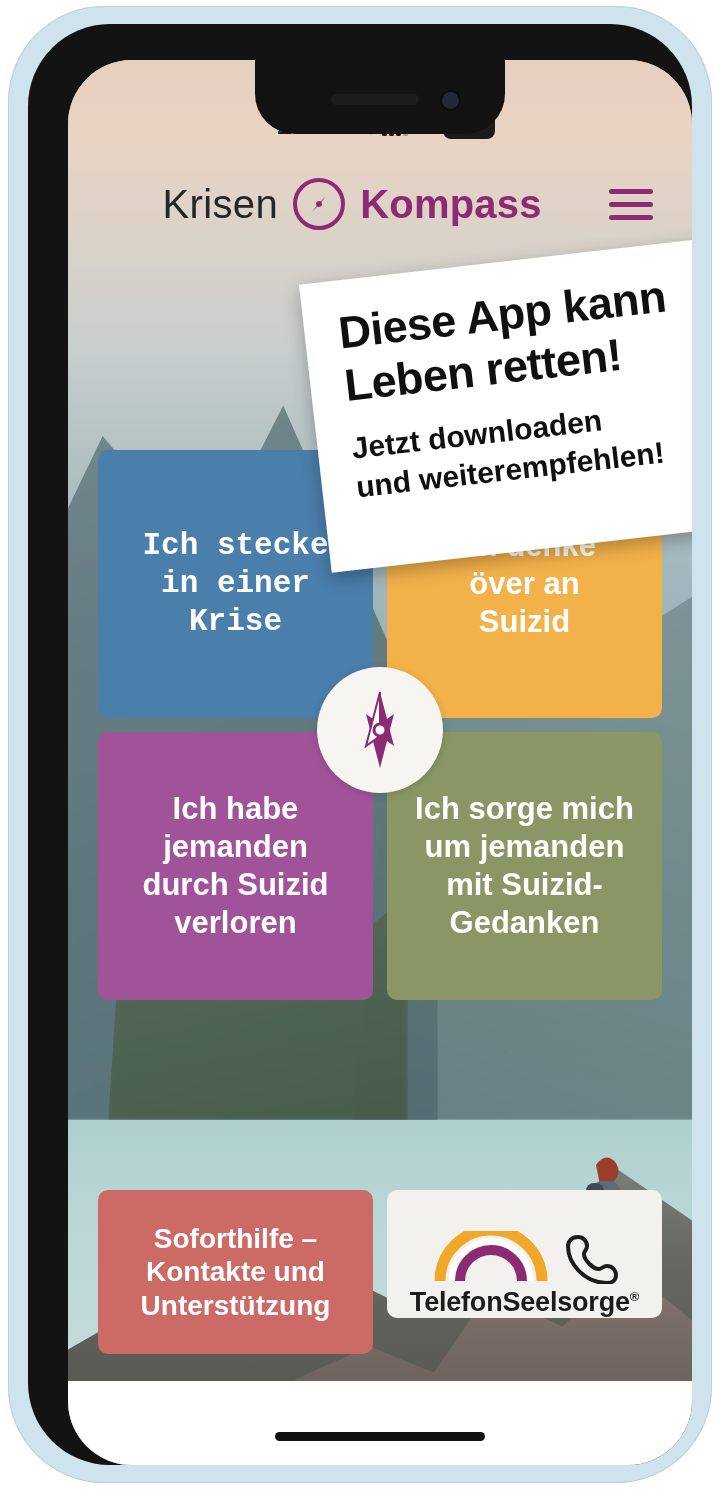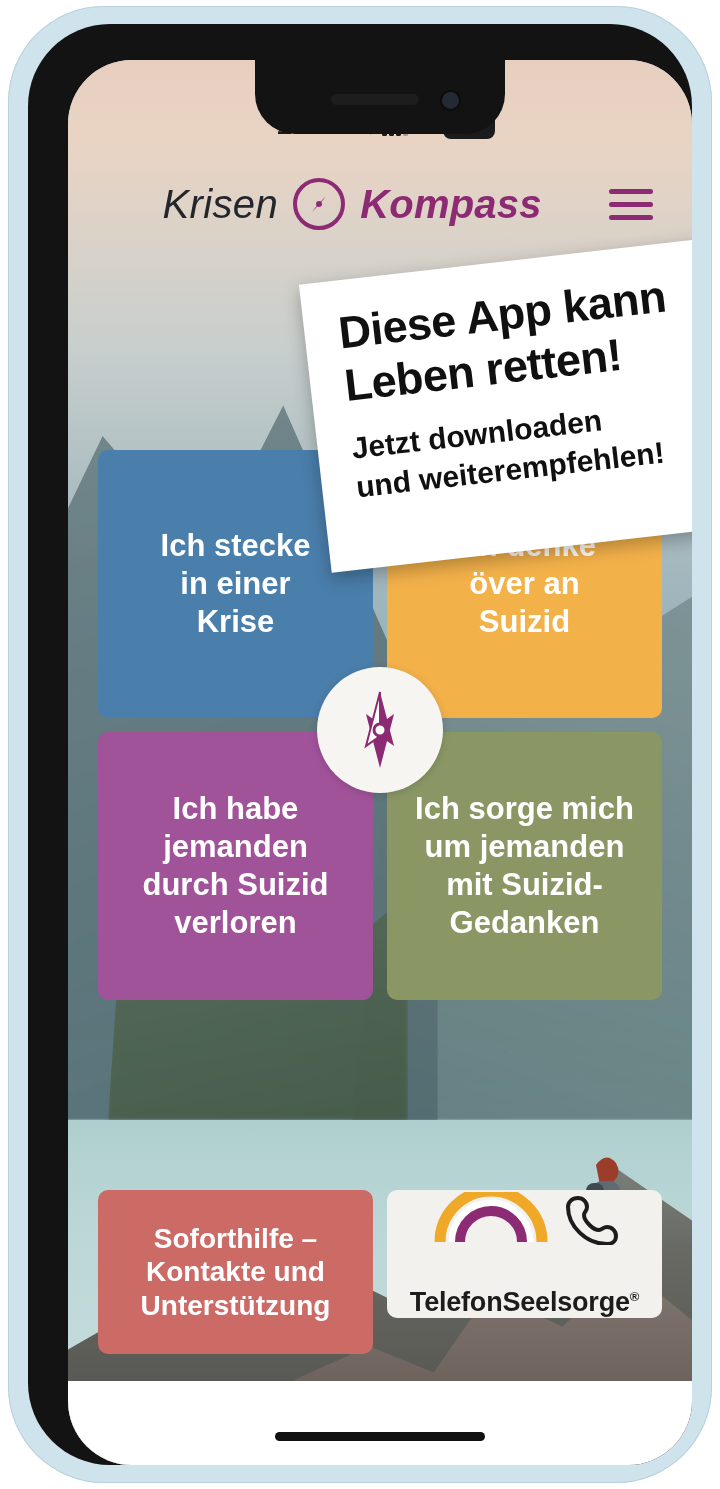--- a/index.html
+++ b/index.html
@@ -213,21 +213,20 @@
     align-items: center;
     z-index: 6;
   }
   .brand {
     flex: 1;
     display: flex;
     align-items: center;
     justify-content: center;
     gap: 14px;
     margin-left: 40px;
-    font-style: italic;
   }
   .brand-krisen {
     font-size: 40px;
     color: #23272b;
     font-weight: normal;
     letter-spacing: 0.4px;
   }
   .brand-kompass {
     font-size: 40px;
     color: #8c2a74;
@@ -272,21 +271,21 @@
     text-align: center;
     color: #ffffff;
     font-size: 31px;
     font-weight: bold;
     line-height: 1.22;
     padding: 0 18px;
     box-sizing: border-box;
     cursor: pointer;
     white-space: pre-line;
   }
-  .tile-crisis   { background: #4a7eab; }
+  .tile-crisis   { background: #4a7eab; font-family: Liberation Mono, monospace; }
   .tile-suicide  { background: #f3b14a; }
   .tile-worry    { background: #8a9765; }
   .tile-lost     { background: #a1539a; }
   .tile-worry, .tile-lost { align-items: center; }
 
   .compass-center {
     position: absolute;
     left: 50%;
     top: 670px;
     transform: translate(-50%, -50%);
@@ -329,21 +328,21 @@
     white-space: pre-line;
     cursor: pointer;
   }
   .btn-ts {
     height: 128px;
     border-radius: 10px;
     background: #f2f1ee;
     display: flex;
     flex-direction: column;
     align-items: center;
-    justify-content: space-between;
+    justify-content: flex-end;
     gap: 2px;
     cursor: pointer;
     position: relative;
   }
   .ts-logo-row {
     display: flex;
     align-items: center;
     justify-content: center;
     gap: 16px;
     margin-top: 2px;

